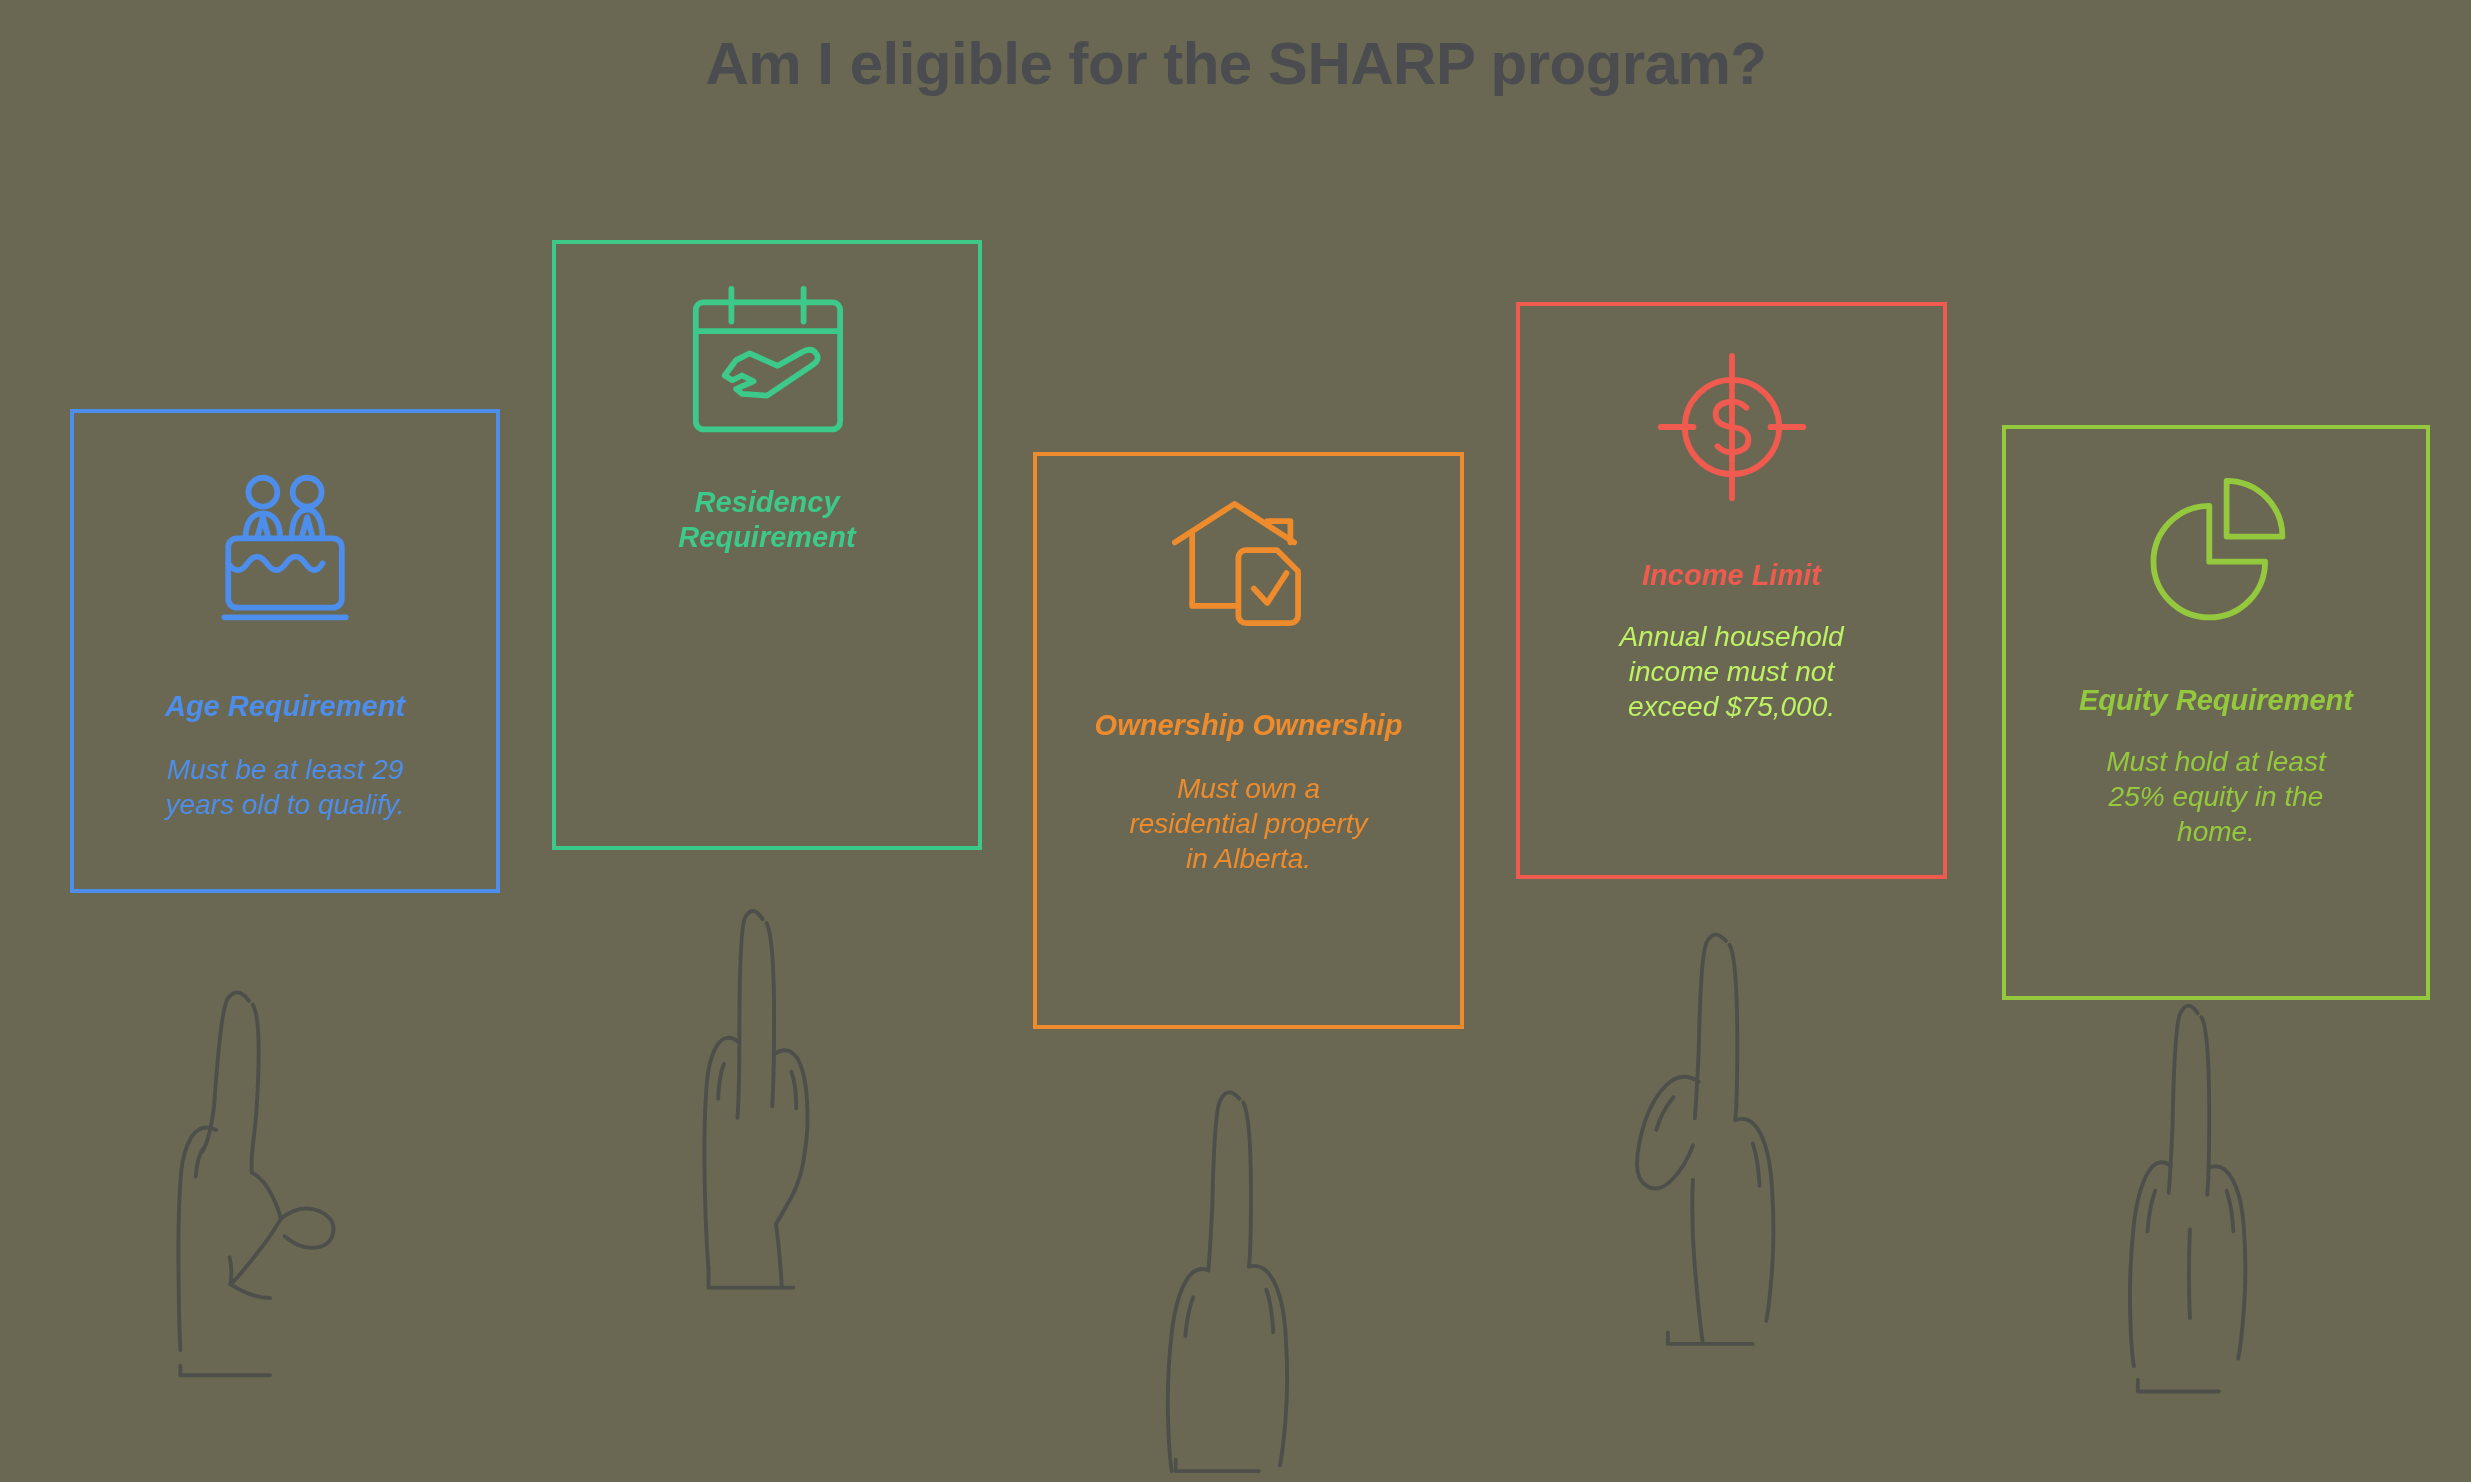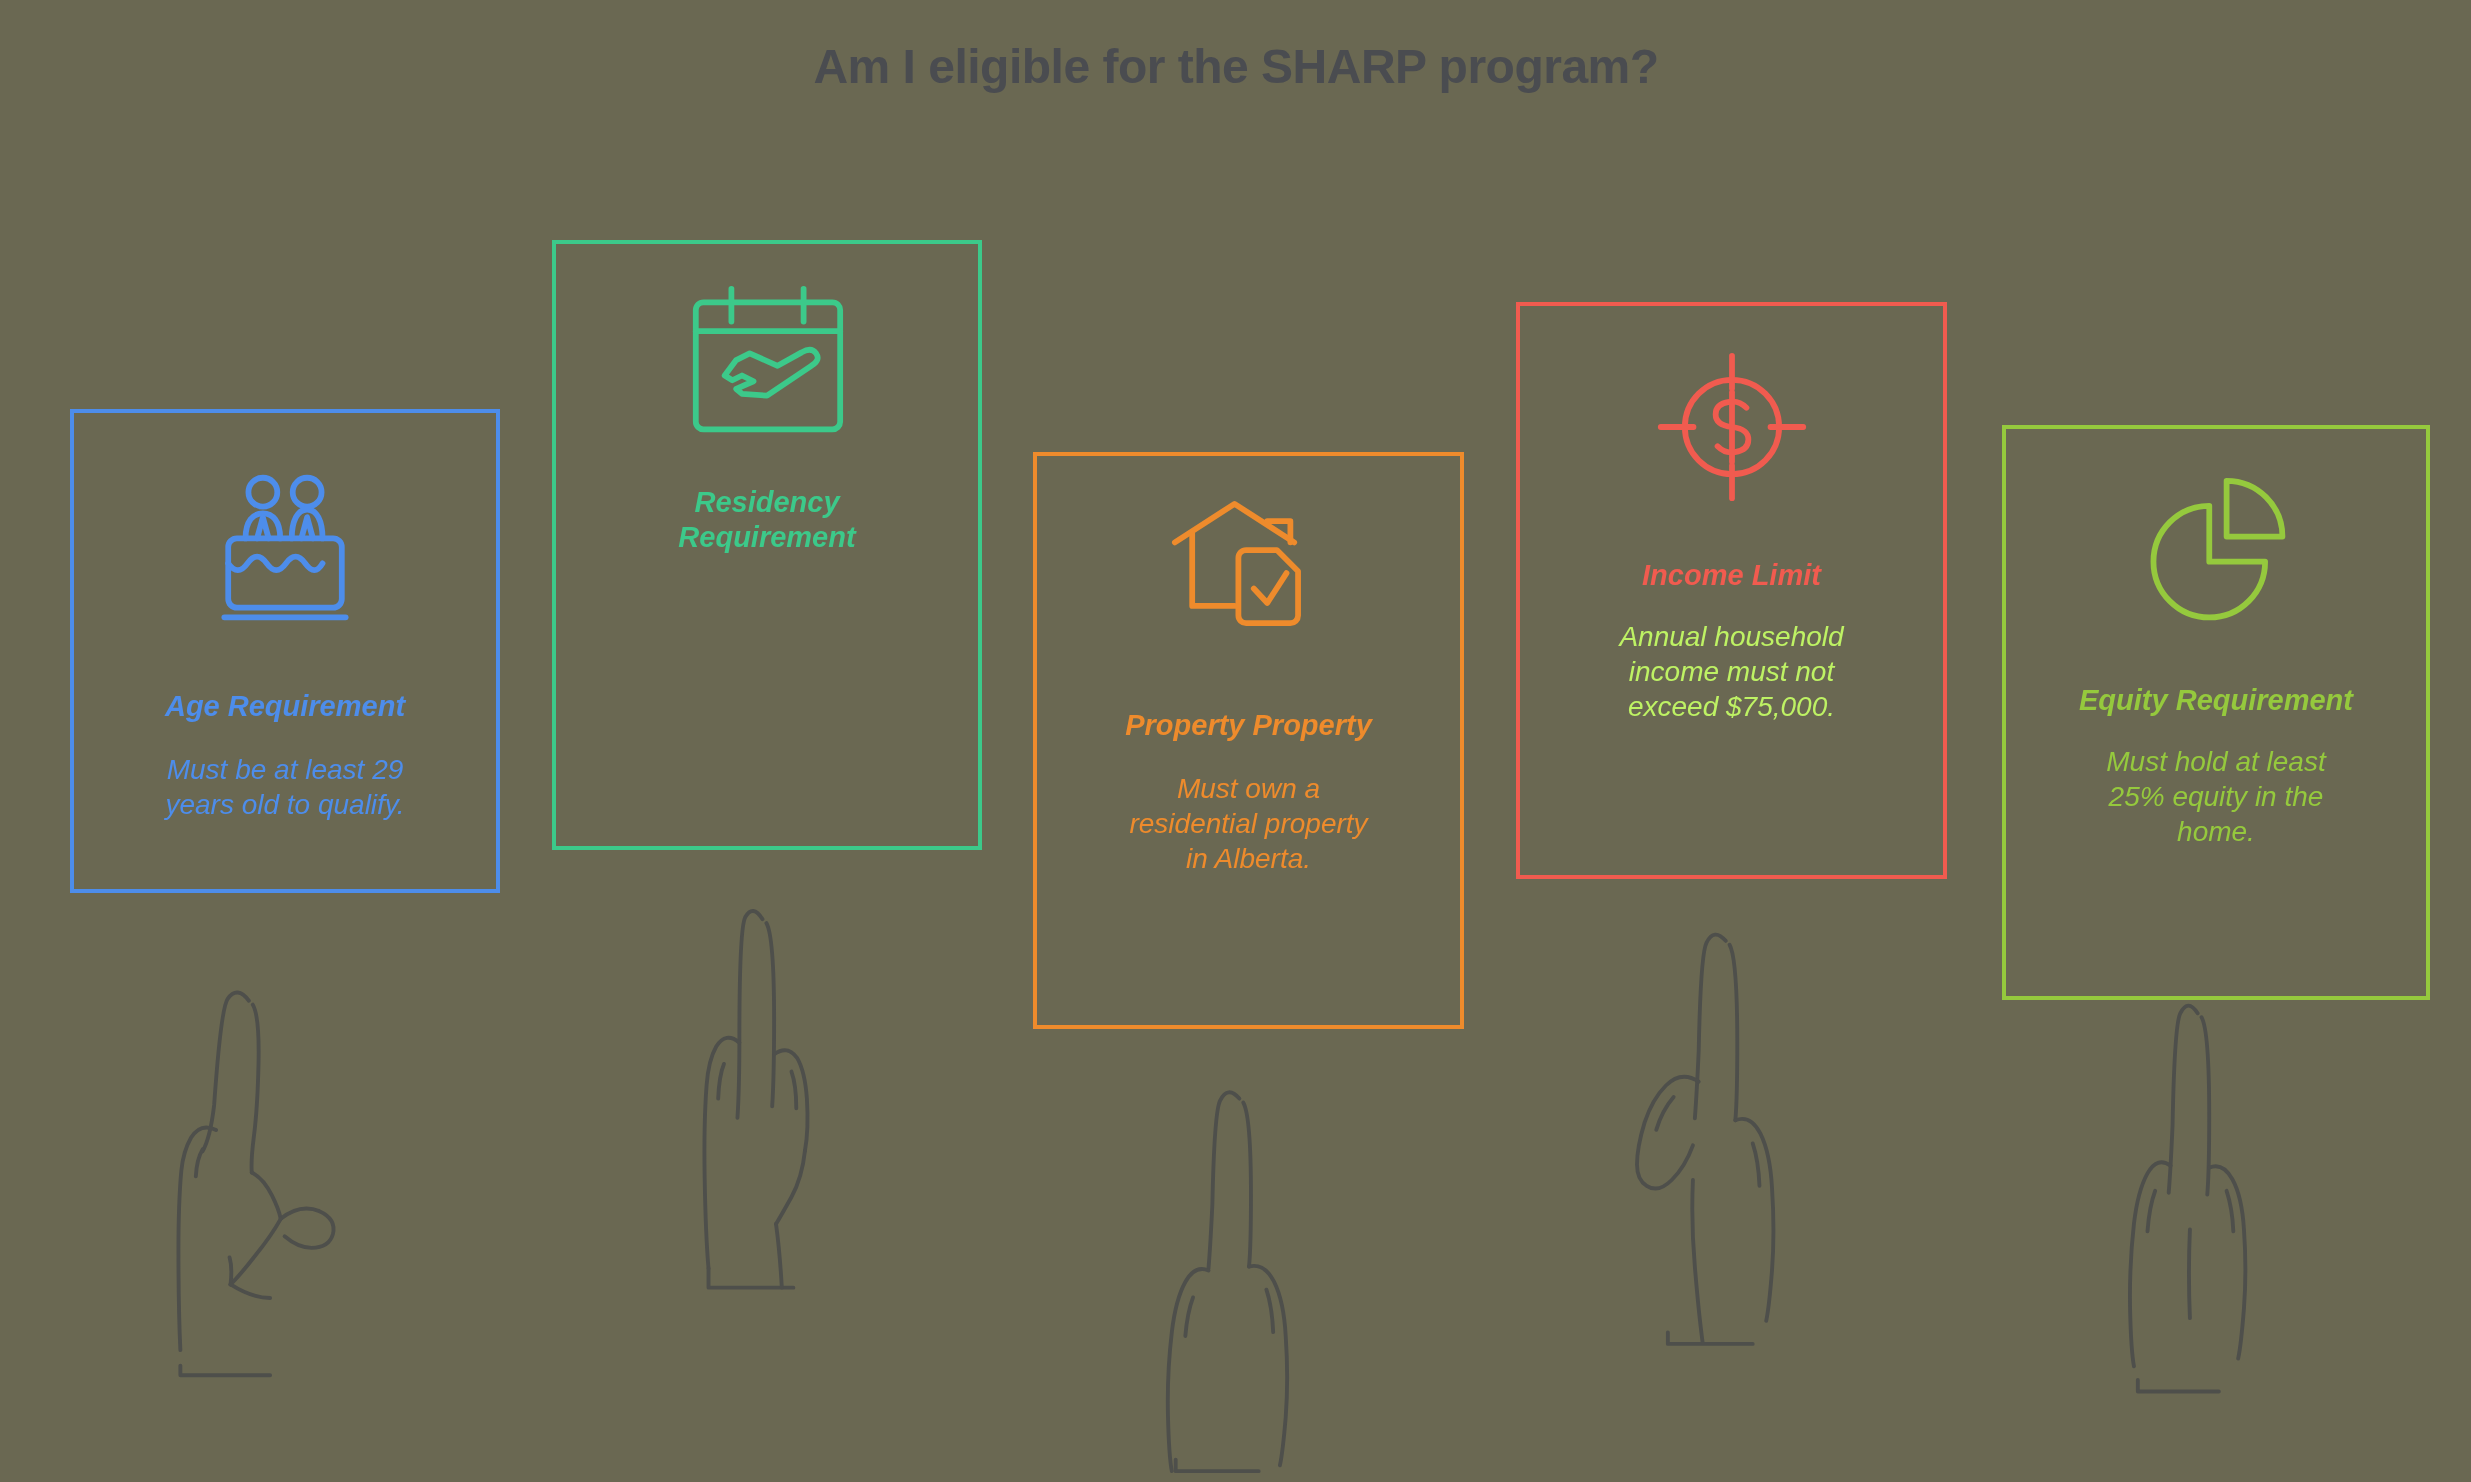--- a/index.html
+++ b/index.html
@@ -18,24 +18,24 @@
   #stage {
     position: absolute;
     inset: 0;
     background: #6A6852;
   }
 
   
   .page-title {
     position: absolute;
     left: 0;
-    top: 41px;
+    top: 31px;
     width: 2472px;
     text-align: center;
-    font-size: 48px;
+    font-size: 60px;
     font-weight: bold;
     letter-spacing: -0.5px;
     color: #4A4C50;
     line-height: 1.1;
     white-space: nowrap;
   }
 
   
   .card {
     position: absolute;
@@ -140,21 +140,21 @@
   <div class="card" id="card-property" style="border-color: rgb(238, 139, 44);">
     <svg class="card-icon" width="179" height="154" viewBox="0 0 185 160">
       <g fill="none" stroke="#EE8B2C" stroke-width="6" stroke-linecap="round" stroke-linejoin="round">
         <path d="M16 44 L78 4 L140 44"></path>
         <path d="M112 22 L136 22 L136 44"></path>
         <path d="M34 34 L34 110 L78 110"></path>
         <path d="M90 52 L122 52 L144 74 L144 120 a8 8 0 0 1 -8 8 L90 128 a8 8 0 0 1 -8 -8 L82 60 a8 8 0 0 1 8 -8 Z"></path>
         <path d="M98 92 L112 107 L132 76"></path>
       </g>
     </svg>
-    <div class="card-title" style="color:#EE8B2C">Property Property</div>
+    <div class="card-title" style="color:#EE8B2C">Ownership Ownership</div>
     <div class="card-body" style="color:#EE8B2C">Must own a
 residential property
 in Alberta.</div>
   </div>
 
   <div class="card" id="card-income" style="border-color: rgb(241, 91, 79);">
     <svg class="card-icon" width="154" height="154" viewBox="0 0 160 160">
       <g fill="none" stroke="#F15B4F" stroke-width="6" stroke-linecap="round" stroke-linejoin="round">
         <circle cx="80" cy="80" r="49"></circle>
         <line x1="80" y1="6" x2="80" y2="40"></line>

